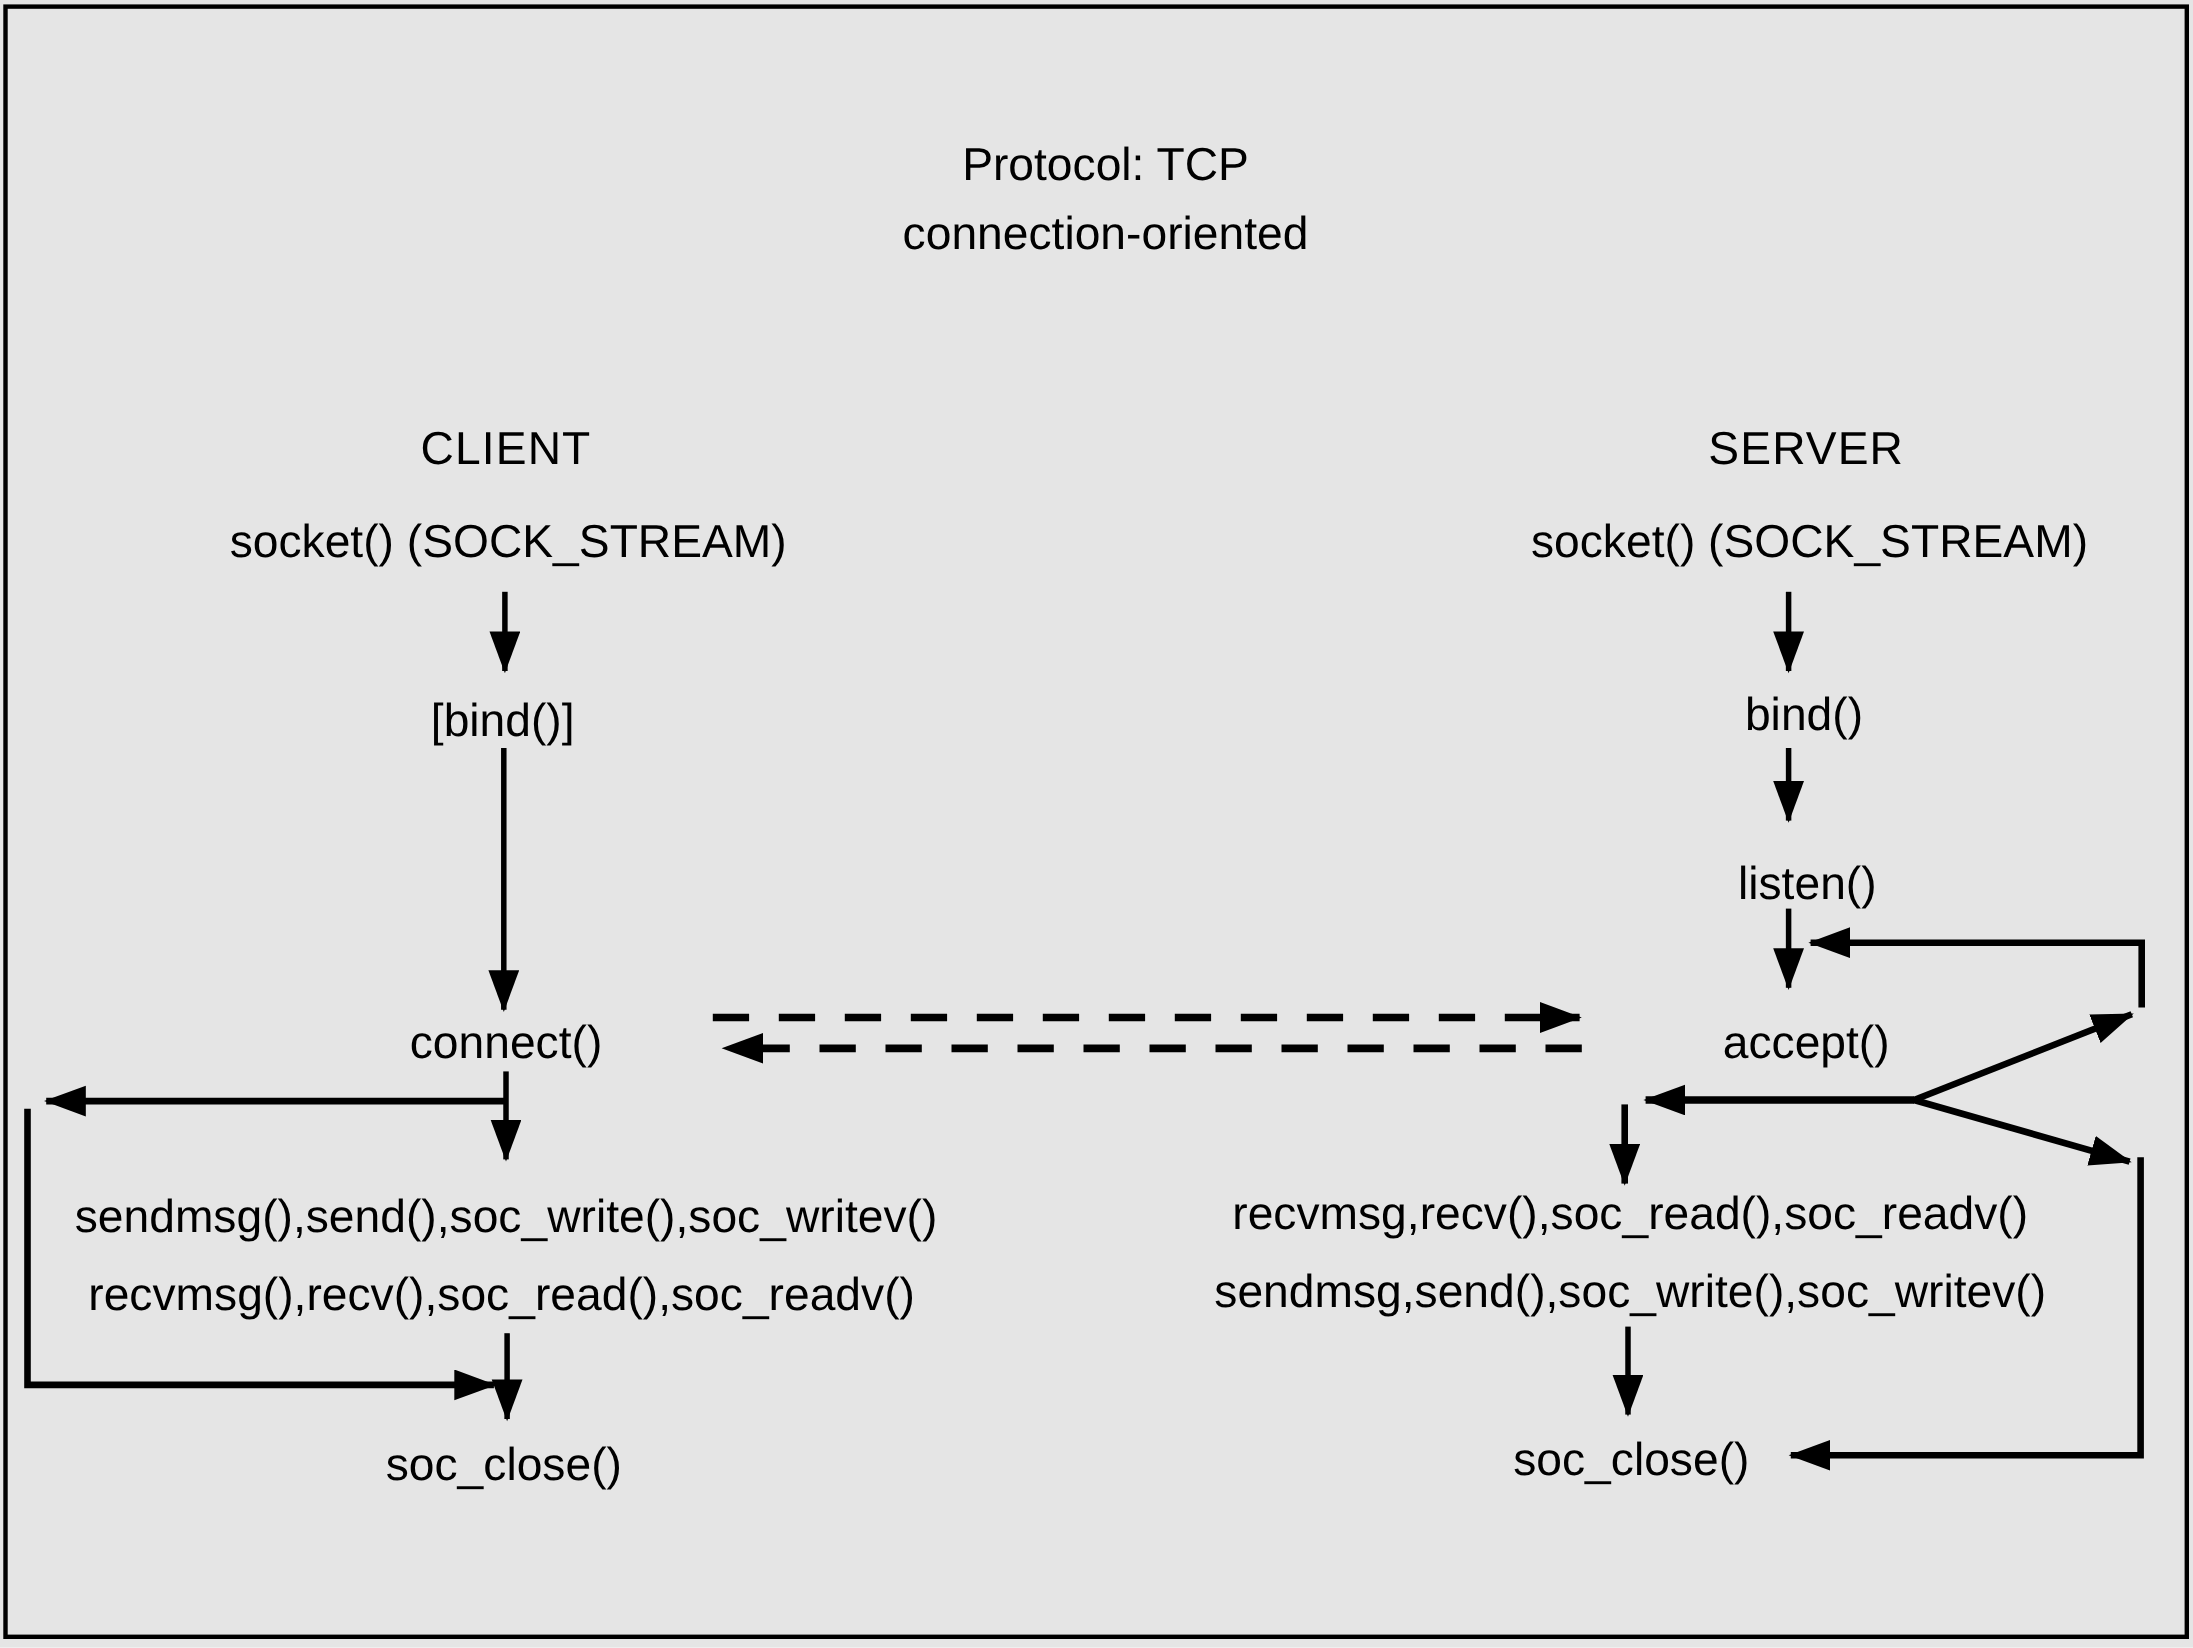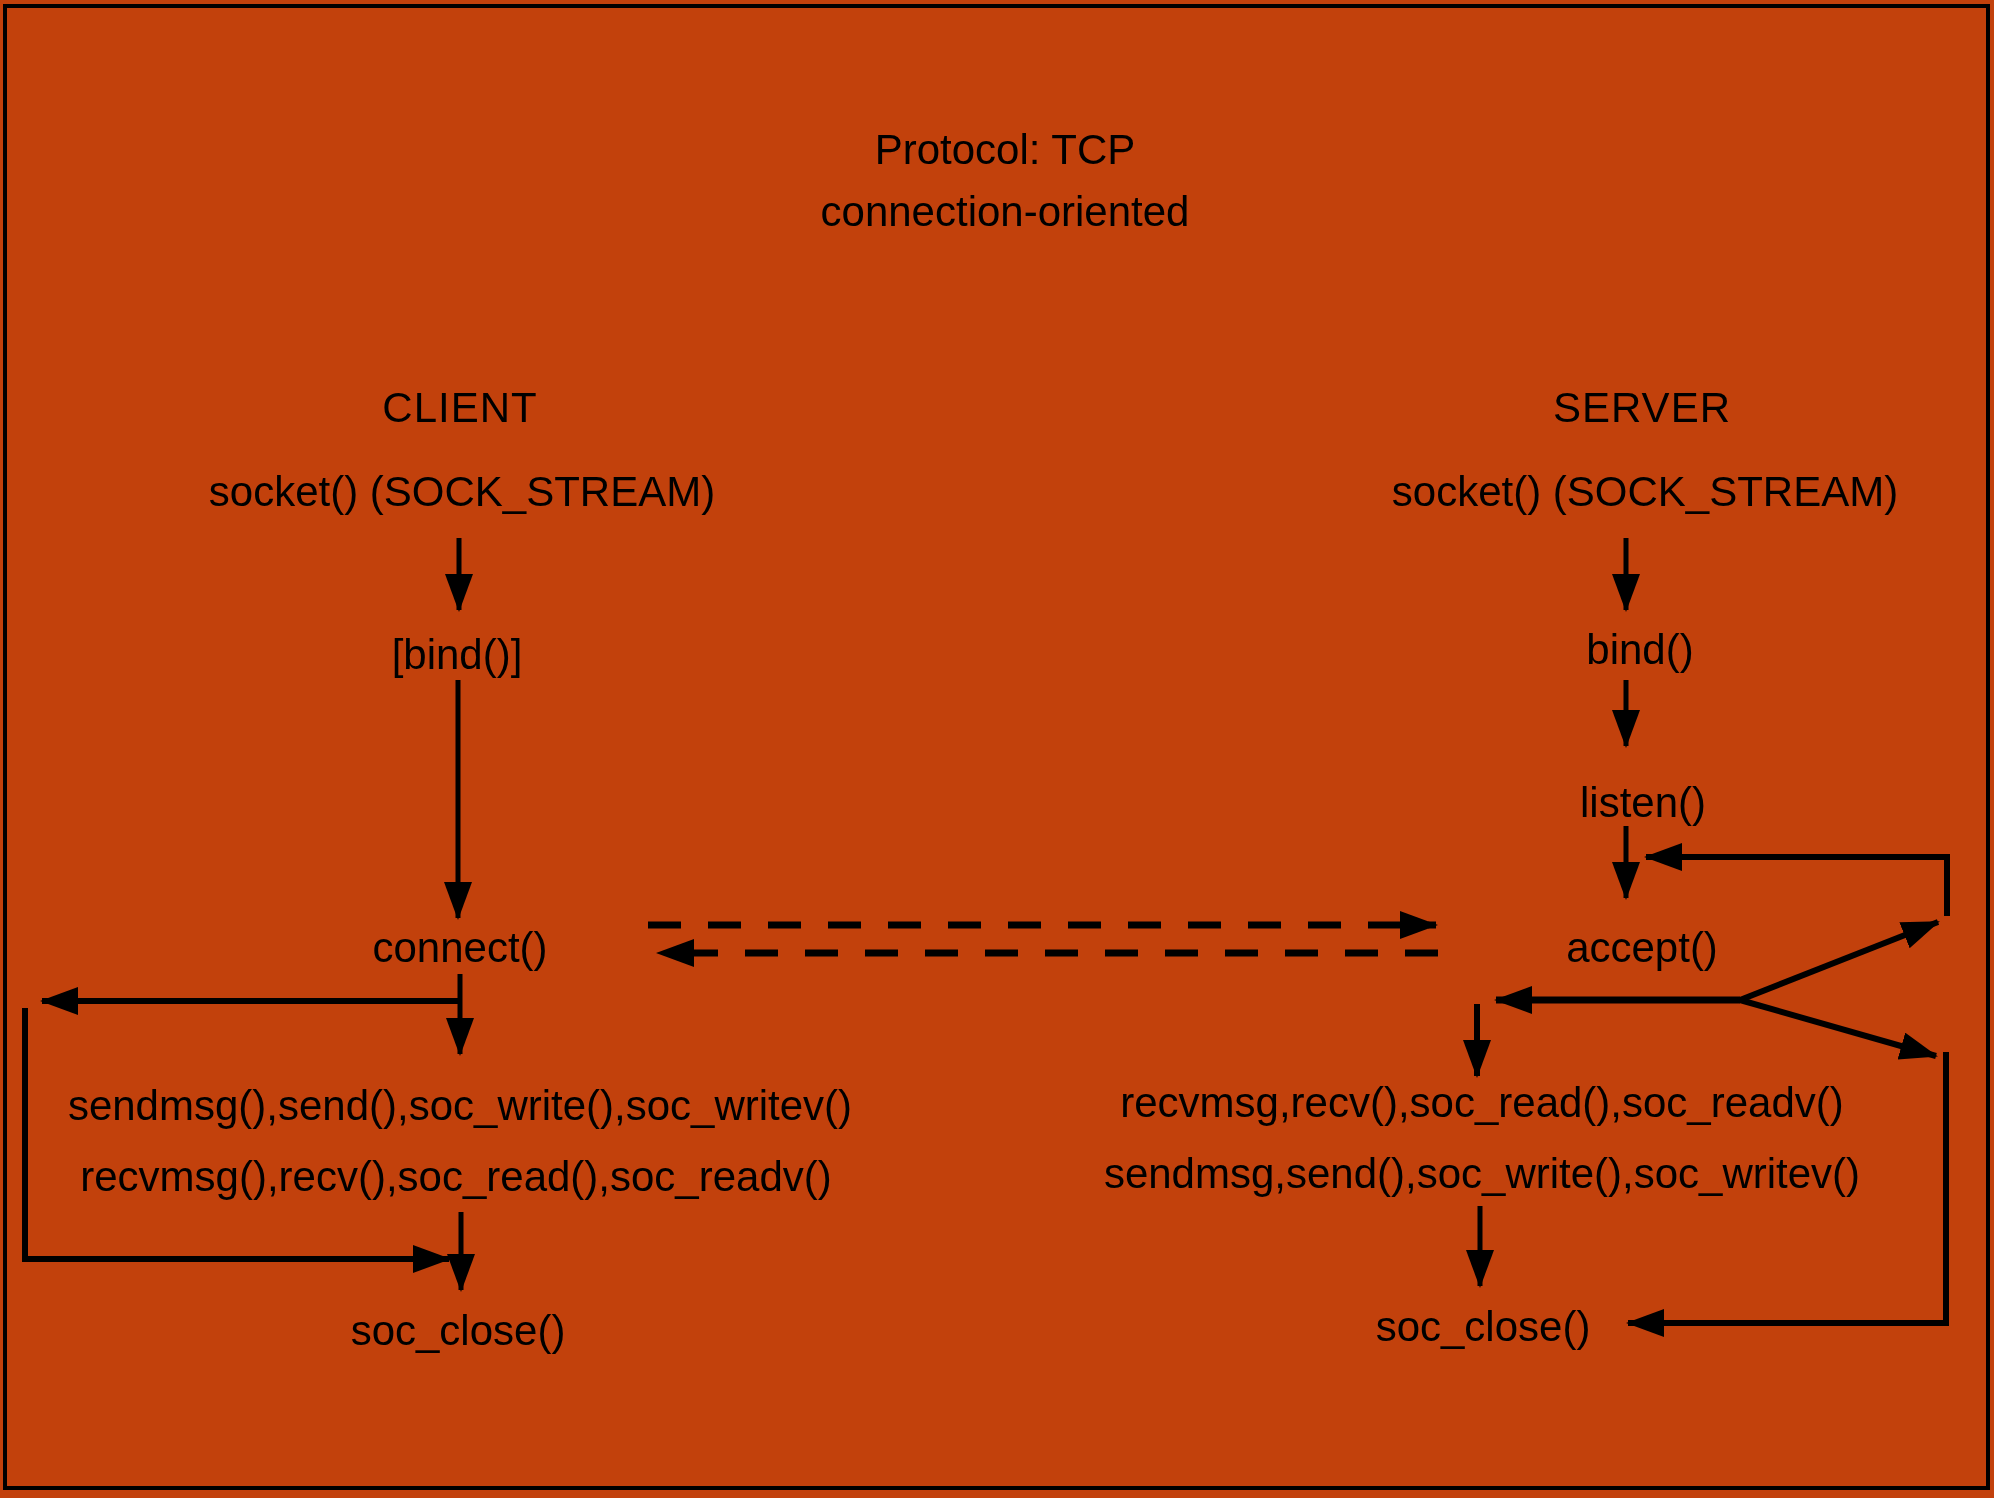--- a/index.html
+++ b/index.html
@@ -4,21 +4,21 @@
 <style>
   html, body {
     margin: 0;
     padding: 0;
     background: #ffffff;
   }
   .stage {
     width: 1994px;
     height: 1498px;
     position: relative;
-    background: #c2410c;
+    background: #e5e5e5;
   }
   svg { display: block; }
   text {
     font-family: "Liberation Sans", "DejaVu Sans", sans-serif;
     fill: #000000;
   }
   .node-label   { font-size: 42px; }
   .heading      { font-size: 42px; letter-spacing: 1px; }
   .title-label  { font-size: 42px; }
   .flow-line    { stroke: #000000; stroke-width: 5; fill: none; }

